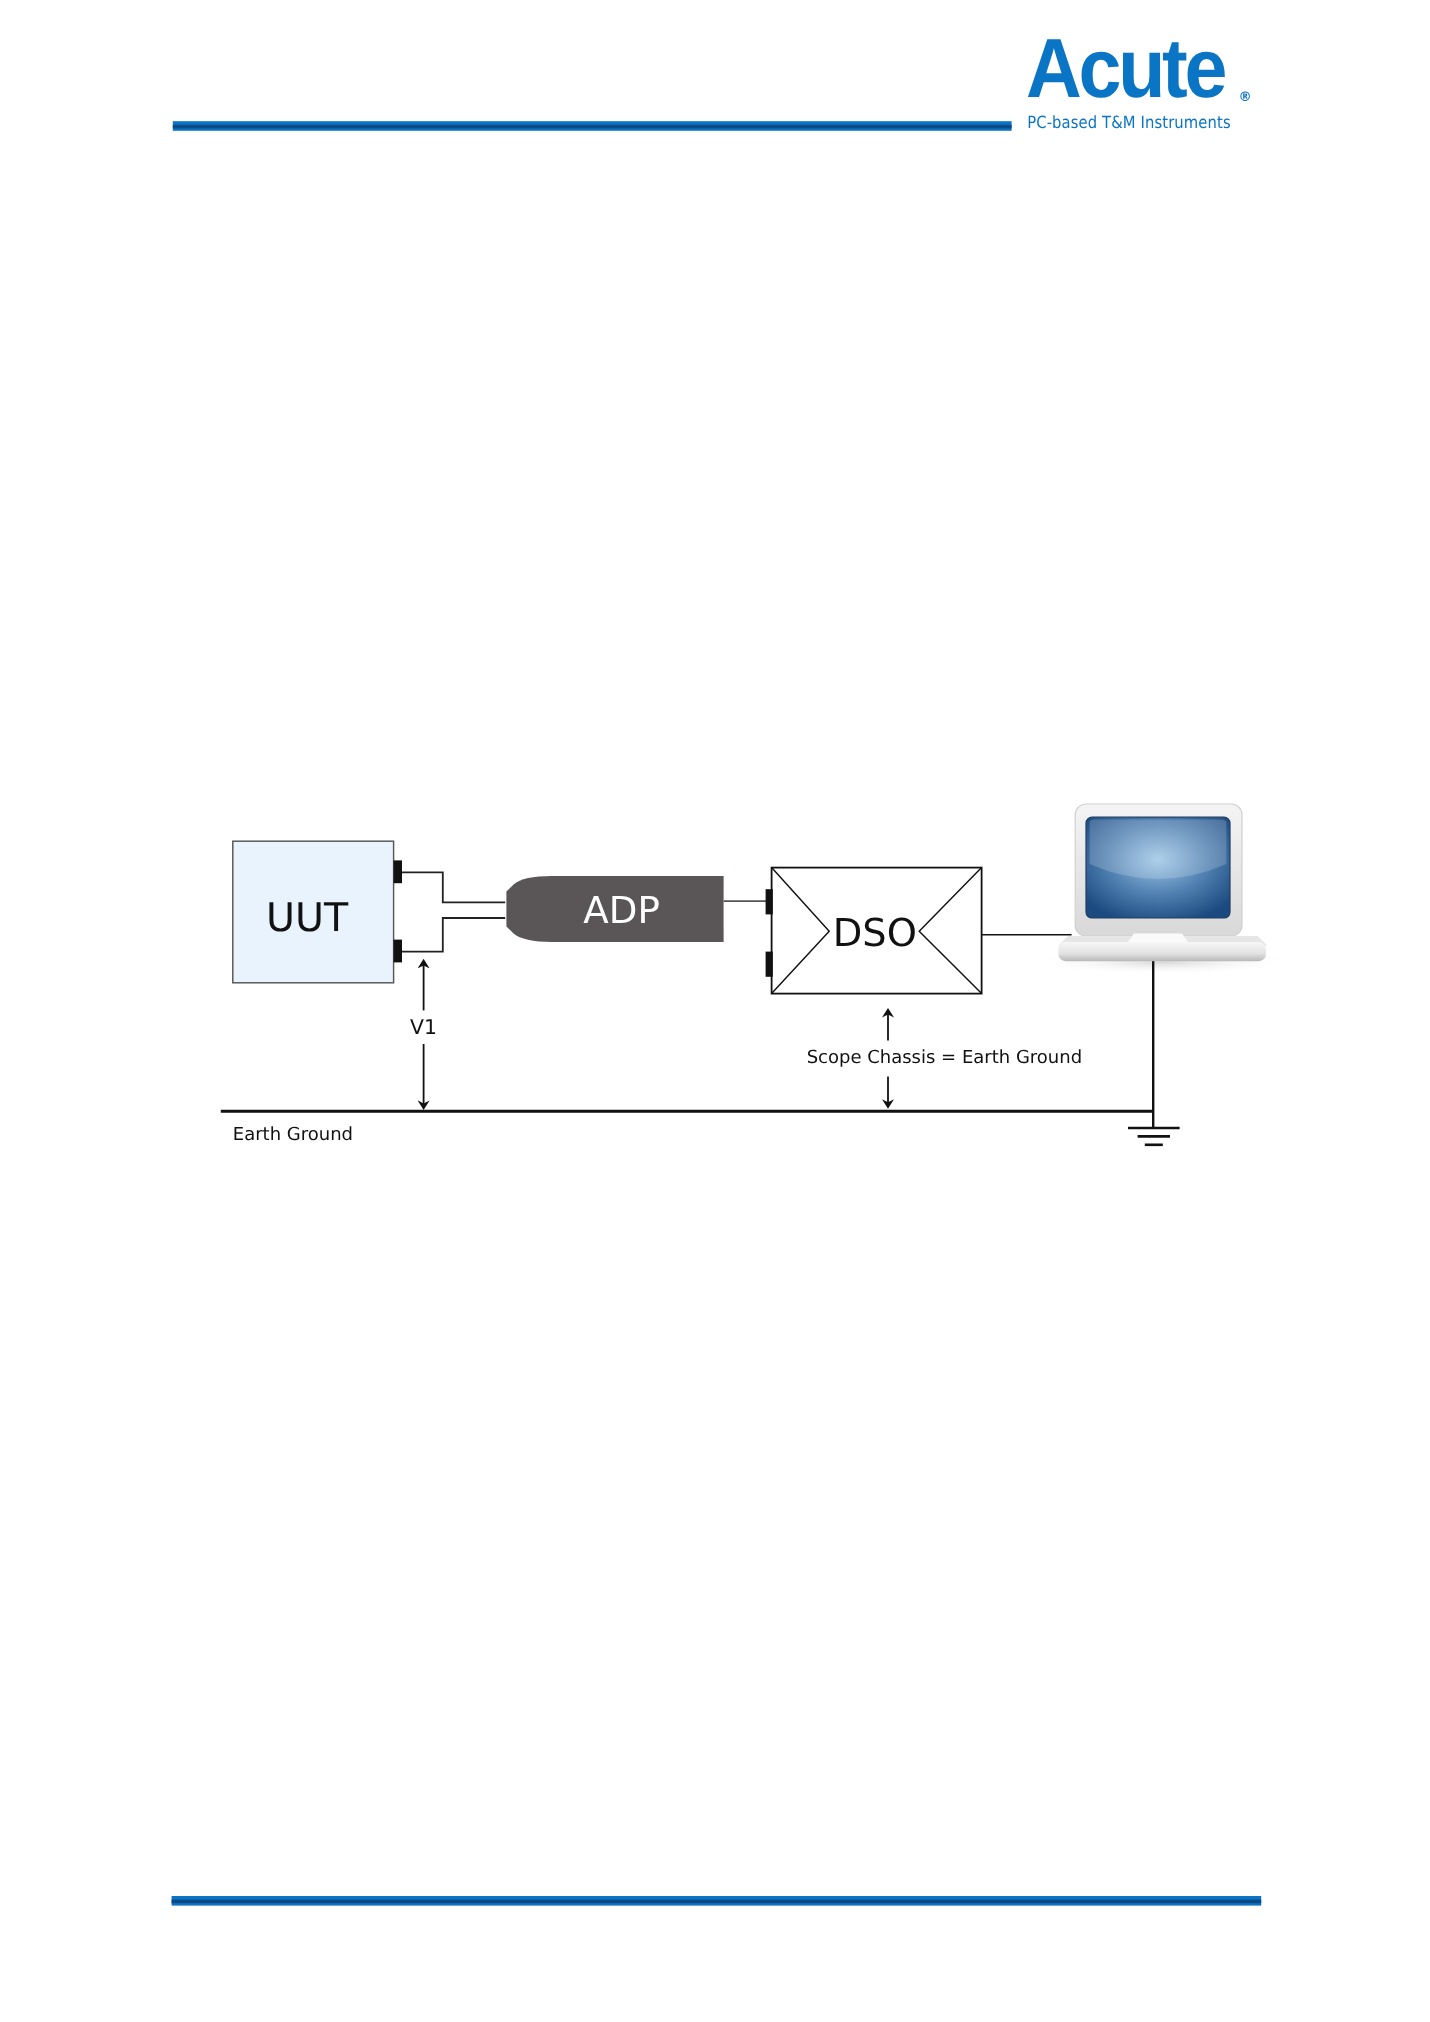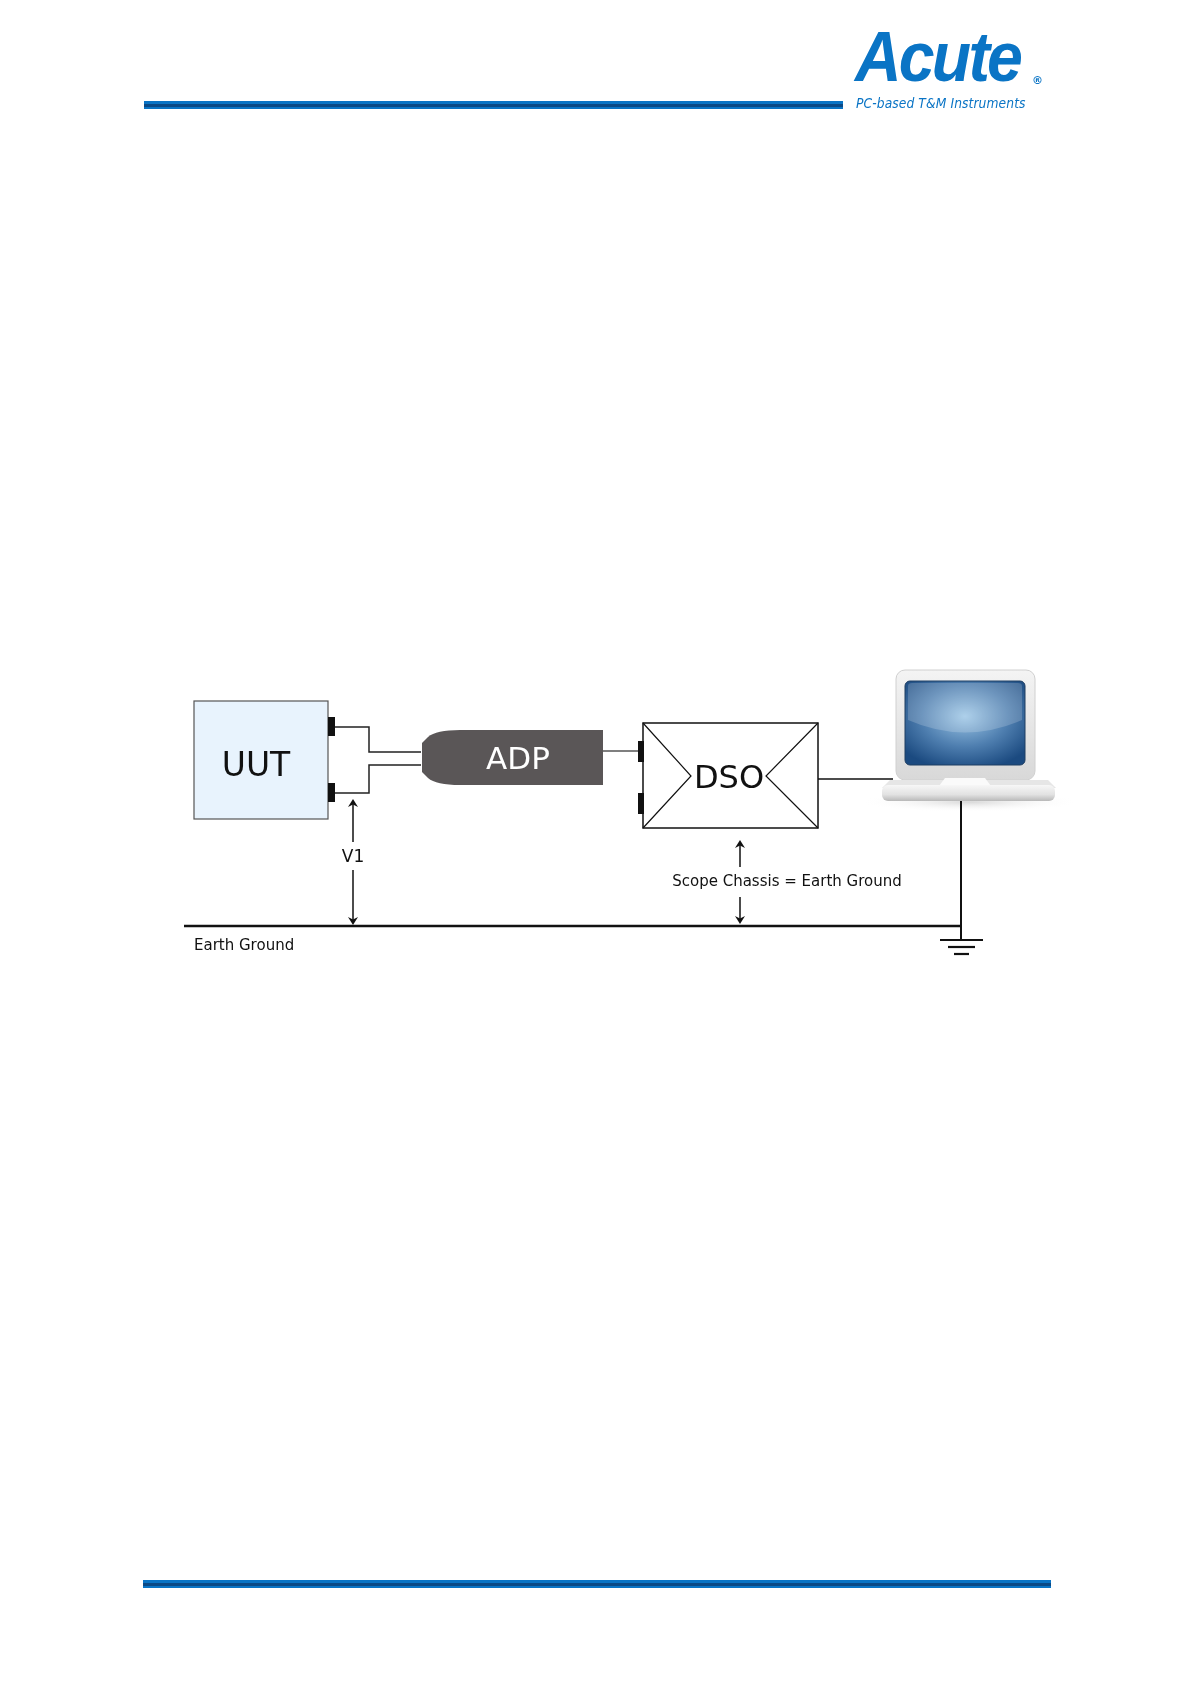--- a/index.html
+++ b/index.html
@@ -1,17 +1,17 @@
 <!DOCTYPE html>
 <html><head>
 <meta charset="utf-8">
 <style>
   html, body { margin: 0; padding: 0; background: #ffffff; }
   body { width: 1192px; height: 1685px; position: relative; overflow: hidden; font-family: "DejaVu Sans", sans-serif; }
-  .logo { position: absolute; left: 855px; top: 22px; width: 195px; height: 92px; font-style: italic; }
+  .logo { position: absolute; left: 855px; top: 22px; width: 195px; height: 92px; }
   .logo-main { position: absolute; left: 0; top: 0; font-family: "Liberation Sans", sans-serif; font-weight: bold; font-size: 70px; letter-spacing: -3px; line-height: 1; transform: scaleX(0.92); transform-origin: left top; }
   .logo-reg { position: absolute; left: 177px; top: 52px; font-family: "DejaVu Sans", sans-serif; font-size: 11px; font-weight: bold; }
   .logo-sub { position: absolute; left: 1px; top: 73px; font-family: "DejaVu Sans", sans-serif; font-size: 14px; white-space: nowrap; transform: scaleX(0.88); transform-origin: left top; letter-spacing: 0.1px; }
   .rule { position: absolute; height: 8px; }
   .rule .dark { position: absolute; left: 0; right: 0; top: 3px; height: 3px; }
   .header-rule { left: 144px; width: 699px; top: 101px; }
   .footer-rule { left: 143px; width: 908px; top: 1580px; }
   #diagram { position: absolute; left: 0; top: 0; }
   .dtext { font-family: "DejaVu Sans", sans-serif; }
 </style>

